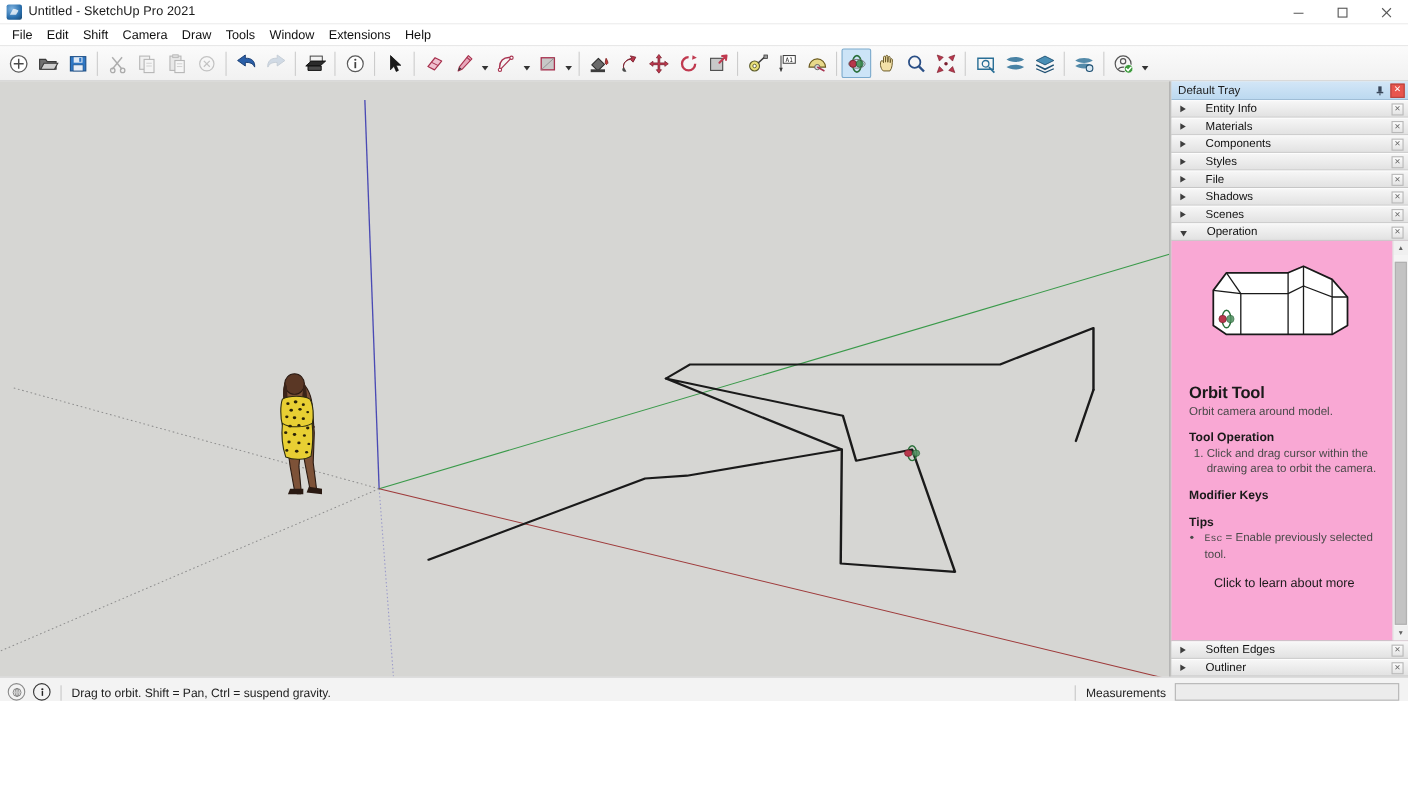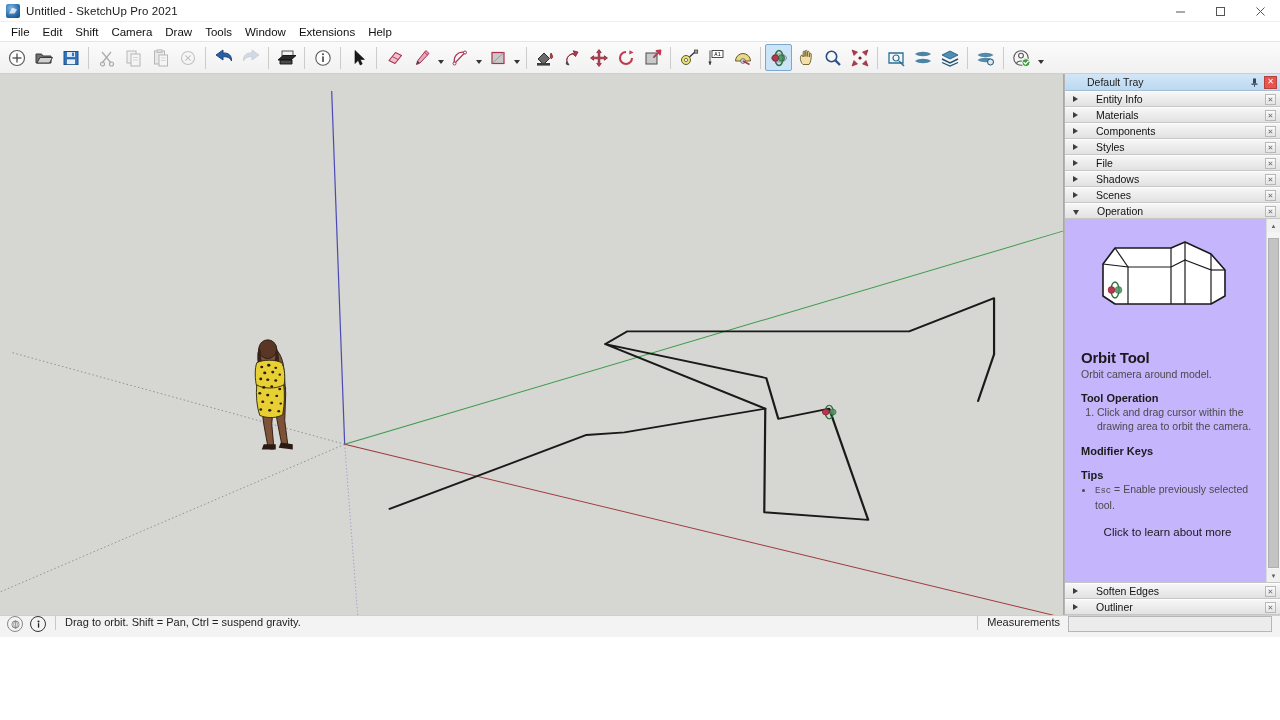--- a/index.html
+++ b/index.html
@@ -95,21 +95,21 @@
   .tray {
     width: 216px; flex: 0 0 216px;
     background: #f0f0f0; display: flex; flex-direction: column;
     border-left: 1px solid #b4b4b4;
   }
   .tray-header {
     height: 17px; flex: 0 0 17px; display: flex; align-items: center;
     background: linear-gradient(#d3e6f7, #bcd9f0);
     border-bottom: 1px solid #9fbdd6; padding: 0 3px 0 6px;
   }
-  .tray-title { font-size: 10.5px; color: #1d1d1d; flex: 1 1 auto; margin-left: 16px; }
+  .tray-title { font-size: 10.5px; color: #1d1d1d; flex: 1 1 auto; }
   .tray-pin {
     width: 13px; height: 13px; display: flex; align-items: center; justify-content: center;
     font-size: 9px; color: #39475a;
   }
   .tray-close {
     width: 13px; height: 13px; margin-left: 3px; display: flex; align-items: center;
     justify-content: center; background: #e8554e; border: 1px solid #b5423c;
     color: #fff; font-size: 8px; line-height: 1;
   }
   .sec-header {
@@ -128,21 +128,21 @@
     border-top: 5px solid #3d3d3d; border-bottom: 0; margin-top: 2px;
   }
   .sec-label { font-size: 10.5px; color: #111; flex: 1 1 auto; }
   .sec-x {
     width: 11px; height: 11px; margin-right: 4px; flex: 0 0 auto;
     display: flex; align-items: center; justify-content: center;
     border: 1px solid #b8b8b8; background: linear-gradient(#fcfcfc, #e4e4e4);
     font-size: 7px; color: #666; line-height: 1;
   }
   .instructor-body {
-    flex: 1 1 auto; background: #c4b5fd; position: relative;
+    flex: 1 1 auto; background: #f9a8d4; position: relative;
     display: flex; min-height: 0; border-bottom: 1px solid #c6c6c6;
   }
   .instructor-scroll {
     flex: 1 1 auto; overflow: hidden; position: relative;
     padding: 8px 12px 0 16px;
   }
   .inst-thumb { width: 100%; height: 108px; display: flex; align-items: center; justify-content: center; }
   .inst-title { font-size: 15px; font-weight: bold; color: #1a1a1a; margin-top: 14px; letter-spacing: -.2px; }
   .inst-sub { font-size: 10.5px; color: #4a4a4a; margin-top: 2px; }
   .inst-h { font-size: 11px; font-weight: bold; color: #1a1a1a; margin-top: 12px; }
@@ -163,21 +163,21 @@
     background: #f0f0f0; font-size: 6px; color: #606060;
   }
   .sb-track { flex: 1 1 auto; position: relative; background: #f4f4f4; }
   .sb-thumb {
     position: absolute; left: 1px; right: 1px; top: 6px; height: 330px;
     background: #c3c3c3; border: 1px solid #b0b0b0;
   }
 
   
   .statusbar {
-    height: 22px; flex: 0 0 22px; display: flex; align-items: flex-start;
+    height: 22px; flex: 0 0 22px; display: flex; align-items: flex-end;
     background: #f3f3f3; border-top: 1px solid #cfcfcf; font-size: 11px; color: #222;
   }
   .sb-icon {
     width: 16px; height: 16px; margin-left: 7px; border-radius: 50%;
     border: 1px solid #8a8a8a; color: #555; font-size: 9px;
     display: flex; align-items: center; justify-content: center; flex: 0 0 auto;
   }
   .sb-icon.strong { border-color: #333; color: #222; font-weight: bold; }
   .sb-div { width: 1px; height: 14px; background: #c8c8c8; margin: 0 9px; flex: 0 0 auto; }
   .status-text { flex: 1 1 auto; }

